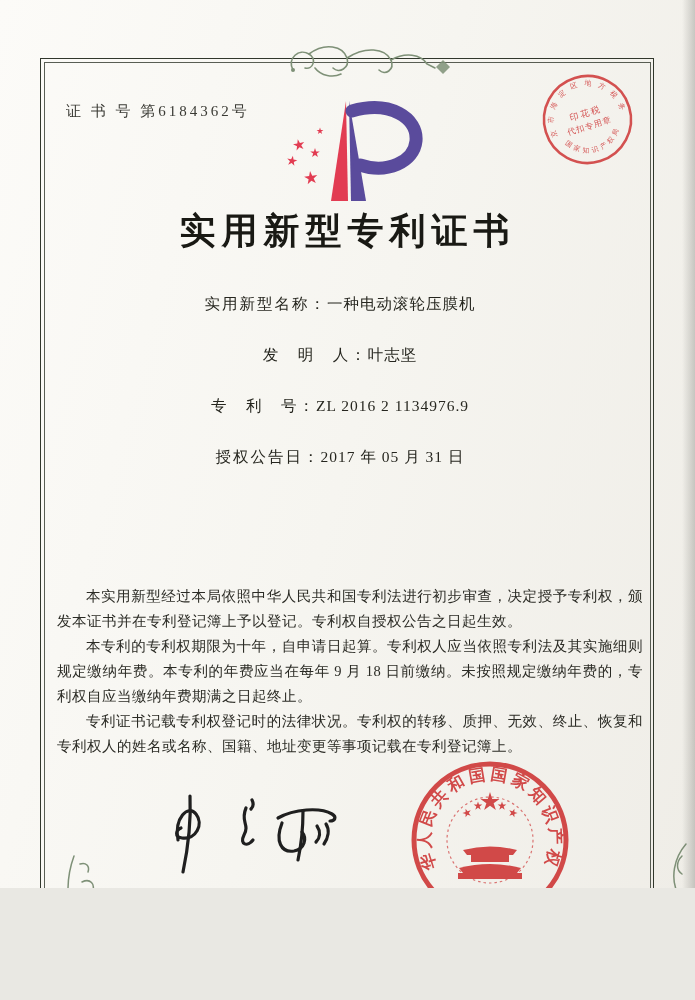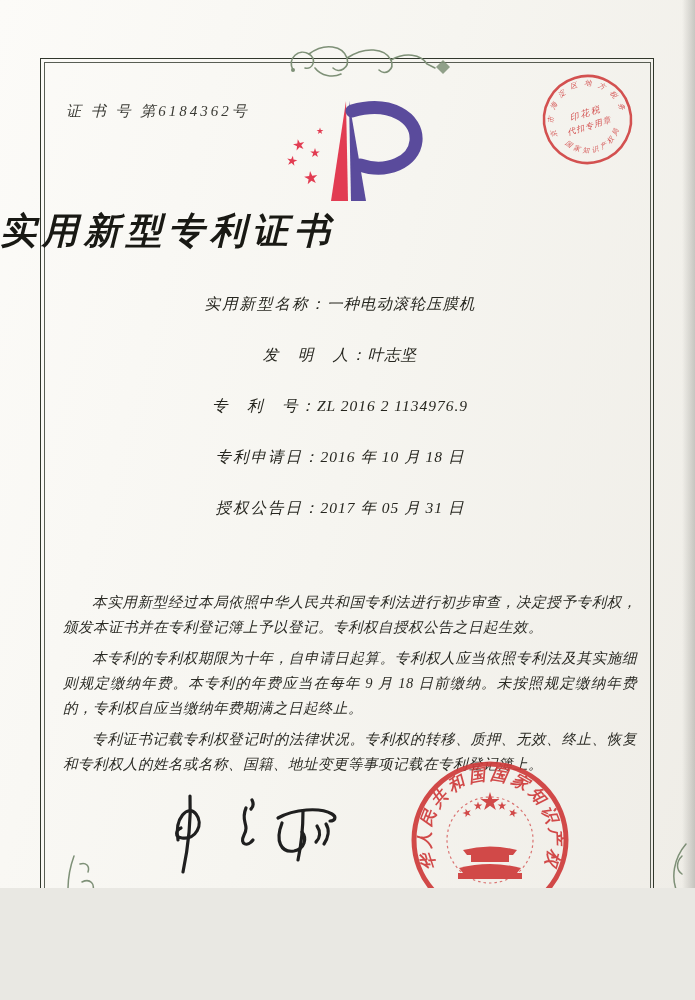--- a/index.html
+++ b/index.html
@@ -1,35 +1,35 @@
 <!DOCTYPE html>
 <html><head>
 <meta charset="utf-8">
 <style>
   html,body{margin:0;padding:0;background:#e9e8e3;}
   .page{
     position:relative;width:695px;height:888px;margin:0 auto;overflow:hidden;
     background:linear-gradient(105deg,#fcfbf8 0%,#f6f5f0 50%,#efede7 100%);
-    font-family:"Liberation Serif","DejaVu Serif",serif;color:#26261f;font-style:italic;
+    font-family:"Liberation Serif","DejaVu Serif",serif;color:#26261f;
   }
   .page::after{content:"";position:absolute;top:0;right:0;bottom:0;width:13px;
     background:linear-gradient(to left,rgba(100,100,95,.30),rgba(100,100,95,0));pointer-events:none;}
   .frame{position:absolute;left:40px;top:58px;width:612px;height:890px;border:1.7px solid #31372c;}
   .frame-inner{position:absolute;inset:2.5px;border:1px solid rgba(49,55,44,.8);}
   .cert-no{position:absolute;left:66px;top:102px;font-size:15px;letter-spacing:3px;color:#3a3a34;}
   .logo{position:absolute;left:268px;top:98px;}
   .tax-stamp{position:absolute;left:540px;top:72px;transform:rotate(-17deg);opacity:.88;}
-  .title{position:absolute;left:0;top:207px;width:695px;margin:0;
+  .title{position:absolute;left:0;top:207px;width:695px;margin:0;text-align:center;
     font-size:36px;font-weight:bold;letter-spacing:6px;color:#191914;}
   .fields{position:absolute;left:70px;top:294px;width:540px;}
   .field-row{height:24px;margin-bottom:27px;font-size:15.5px;white-space:nowrap;text-align:center;}
   .field-label{letter-spacing:2px;}
   .field-value{letter-spacing:1px;}
   .body-text{position:absolute;left:57px;top:584px;width:586px;}
-  .body-text p{margin:6px;font-size:14.5px;line-height:25px;text-align:justify;text-indent:2em;
+  .body-text p{margin:0;font-size:14.5px;line-height:25px;text-align:justify;text-indent:2em;
     color:#2b2b25;letter-spacing:.5px;}
   .signer{position:absolute;left:86px;top:818px;font-size:16.5px;letter-spacing:3px;color:#22221d;}
   .signer div{margin-bottom:11px;}
   .signature{position:absolute;left:160px;top:788px;}
   .big-seal{position:absolute;left:405px;top:755px;opacity:.92;}
   .seal-date{position:absolute;left:418px;top:886px;font-size:15.5px;color:#c23b35;
     letter-spacing:1px;white-space:nowrap;}
   .footer{position:absolute;left:0;top:914px;width:680px;text-align:center;font-size:13px;
     letter-spacing:2px;color:#33332c;}
   .orn{position:absolute;}
@@ -122,23 +122,20 @@
     <div class="field-row">
       <span class="field-label">实用新型名称：</span><span class="field-value">一种电动滚轮压膜机</span>
     </div>
     <div class="field-row">
       <span class="field-label">发　明　人：</span><span class="field-value">叶志坚</span>
     </div>
     <div class="field-row">
       <span class="field-label">专　利　号：</span><span class="field-value">ZL 2016 2 1134976.9</span>
     </div>
     <div class="field-row">
-      <span class="field-label">专利申请日：</span><span class="field-value">2016 年 10 月 18 日</span>
-    </div>
-    <div class="field-row">
       <span class="field-label">授权公告日：</span><span class="field-value">2017 年 05 月 31 日</span>
     </div>
   </div>
 
   <div class="body-text">
     <p>本实用新型经过本局依照中华人民共和国专利法进行初步审查，决定授予专利权，颁发本证书并在专利登记簿上予以登记。专利权自授权公告之日起生效。</p>
     <p>本专利的专利权期限为十年，自申请日起算。专利权人应当依照专利法及其实施细则规定缴纳年费。本专利的年费应当在每年 9 月 18 日前缴纳。未按照规定缴纳年费的，专利权自应当缴纳年费期满之日起终止。</p>
     <p>专利证书记载专利权登记时的法律状况。专利权的转移、质押、无效、终止、恢复和专利权人的姓名或名称、国籍、地址变更等事项记载在专利登记簿上。</p>
   </div>
 

